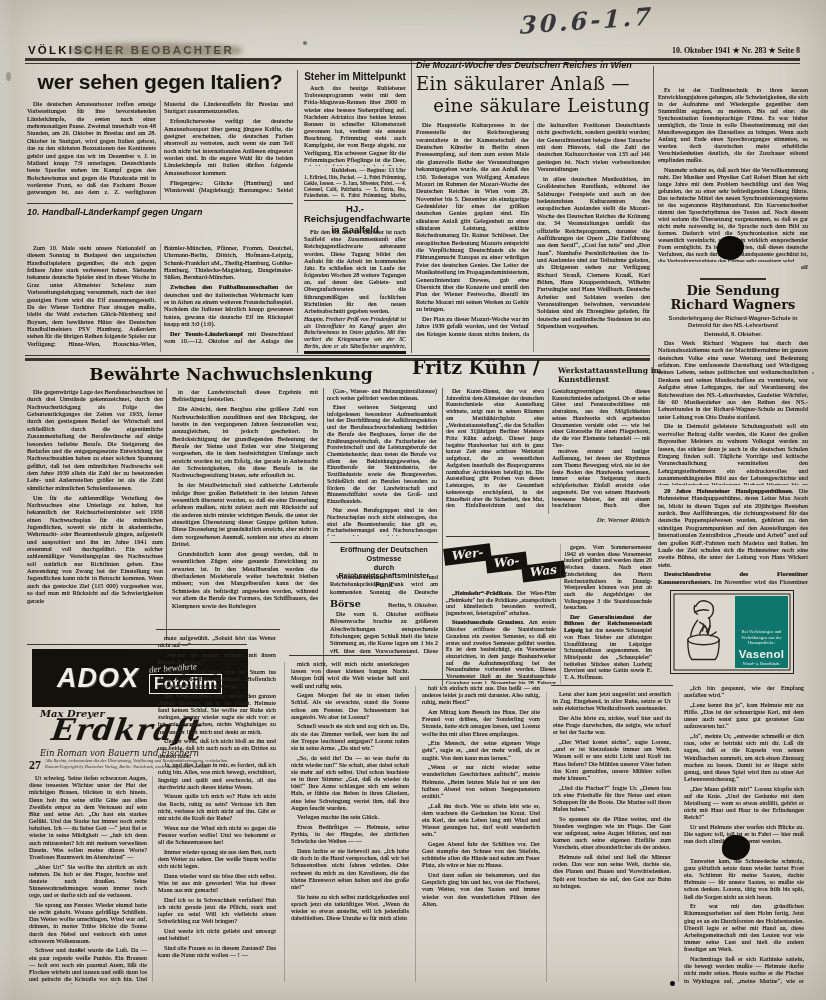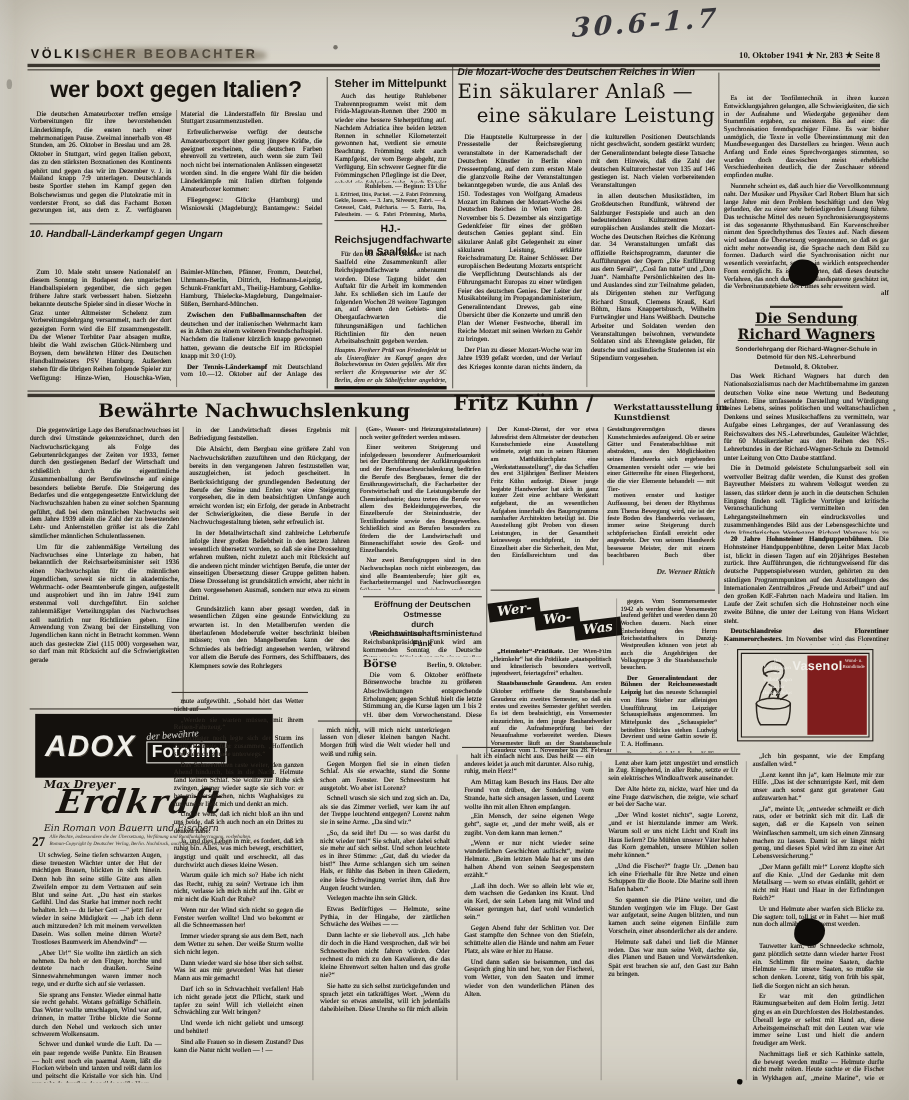--- a/index.html
+++ b/index.html
@@ -24,34 +24,34 @@
   .kicker { font-family:"Liberation Sans", sans-serif; font-weight:bold; font-style:italic; font-size:9px; color:var(--head); }
   .hrule { background:var(--rule); }
   .vrule { width:1px; background:rgba(58,53,46,.75); }
   .vrule.faint { background:rgba(70,64,56,.35); }
   .endbar { background:var(--head); height:2.5px; }
   .smudge { background:rgba(122,111,93,.6); filter:blur(2.5px); border-radius:40%; }
   .blot { background:#0e0c09; border-radius:46% 54% 52% 48%/55% 45% 58% 42%; }
   .speck { background:rgba(40,35,28,.55); border-radius:50%; }
   .handwriting { font-family:"DejaVu Serif", serif; font-style:italic; font-weight:bold;
       color:#23232b; letter-spacing:3px; transform:rotate(-4deg) skewX(-6deg); opacity:.88; }
-  .adox { background:#14110d; color:#efeee8; display:flex; align-items:center; padding:4px 8px; gap:10px;
+  .adox { background:#14110d; color:#efeee8; display:flex; align-items:center; padding:4px 24px; gap:10px;
       box-shadow:0 0 0 1px #14110d; }
   .adox .brand { font-family:"Liberation Sans", sans-serif; font-weight:900; font-size:27px; letter-spacing:1px;
       font-style:italic; text-shadow:1px 1px 0 #4a443a; }
   .adox .right { display:flex; flex-direction:column; align-items:flex-start; }
   .adox .script { font-style:italic; font-size:9px; opacity:.9; transform:rotate(-4deg); }
   .adox .product { font-family:"Liberation Sans", sans-serif; font-weight:bold; font-size:16px;
       border:1px solid #efeee8; padding:0 4px; margin-top:1px; }
   .ribbon { position:absolute; background:#16130f; color:#eeece4; font-family:"DejaVu Serif", serif;
       font-style:italic; font-weight:bold; font-size:12px; padding:1px 8px 2px; transform:rotate(-7deg); }
   .vasenol-frame { border:1.5px solid #211d17; box-shadow:inset 0 0 0 2.5px var(--paper), inset 0 0 0 3.5px #211d17;
       background:#dcd8cd; padding:5px; display:flex; }
-  .vas-right { background:#7f1d1d; color:#f0efe9; width:54px; margin-left:2px; padding:2px 2px;
-      display:flex; justify-content:flex-end; }
+  .vas-right { background:#0f766e; color:#f0efe9; width:54px; margin-left:2px; padding:2px 2px;
+      display:flex; flex-direction:column; justify-content:flex-end; }
   .vas-caption { font-size:4.6px; line-height:1.25; text-align:center; }
   .vas-brand { font-family:"Liberation Sans", sans-serif; font-weight:bold; font-size:11.5px; text-align:center;
       margin:2px 0 1px; letter-spacing:.3px; }
   .vas-product { font-size:4.3px; text-align:center; }
   .byline { font-weight:bold; font-style:italic; font-size:7px; color:var(--ink); text-align:right; }
   .obit { font-style:italic; font-size:5.8px; }
   .erd-title { font-family:"DejaVu Serif", serif; font-style:italic; font-weight:bold; font-size:30px;
       color:var(--head); transform:skewX(-8deg); letter-spacing:1px; }
   .erd-script { font-family:"DejaVu Serif", serif; font-style:italic; color:var(--head); }
 </style>
@@ -65,21 +65,21 @@
   <div class="abs" style="left:28px; top:44px; width:250px; font-family:'Liberation Sans',sans-serif; font-weight:bold; font-size:11.5px; letter-spacing:2.2px; color:var(--head);">VÖLKISCHER BEOBACHTER</div>
   <div class="abs smudge" style="left:70px; top:43px; width:172px; height:15px;"></div>
   <div class="abs" style="left:500px; top:46px; width:300px; text-align:right; font-weight:bold; font-size:8px; color:var(--head);">10. Oktober 1941 ★ Nr. 283 ★ Seite 8</div>
   <div class="abs hrule" style="left:25px; top:58px; width:775px; height:3px;"></div>
   <div class="abs hrule" style="left:25px; top:63px; width:775px; height:1px;"></div>
 
   <div class="abs vrule" style="left:297px; top:70px; height:283px;"></div>
   <div class="abs vrule" style="left:411px; top:60px; height:293px;"></div>
   <div class="abs vrule" style="left:653px; top:66px; height:474px;"></div>
 
-  <div class="abs sanshead" style="left:27px; top:70px; width:266px; font-size:21px; letter-spacing:-.2px;">wer boxt gegen Italien?</div>
+  <div class="abs sanshead" style="left:27px; top:70px; width:266px; font-size:21px; letter-spacing:-.2px;">wer sehen gegen Italien?</div>
   <div class="abs body cols2" style="left:27px; top:100px; width:266px; height:100px;">
       <p>Die deutschen Amateurboxer treffen emsige Vorbereitungen für ihre bevorstehenden Länderkämpfe, die ersten nach einer mehrmonatigen Pause. Zweimal innerhalb von 48 Stunden, am 26. Oktober in Breslau und am 28. Oktober in Stuttgart, wird gegen Italien geboxt, das zu den stärksten Boxnationen des Kontinents gehört und gegen das wir im Dezember v. J. in Mailand knapp 7:9 unterlagen. Deutschlands beste Sportler stehen im Kampf gegen den Bolschewismus und gegen die Plutokratie mit in vorderster Front, so daß das Fachamt Boxen gezwungen ist, aus dem z. Z. verfügbaren Material die Länderstaffeln für Breslau und Stuttgart zusammenzustellen.</p>
       <p>Erfreulicherweise verfügt der deutsche Amateurboxsport über genug jüngere Kräfte, die geeignet erscheinen, die deutschen Farben ehrenvoll zu vertreten, auch wenn sie zum Teil noch nicht bei internationalen Anlässen eingesetzt worden sind. In die engere Wahl für die beiden Länderkämpfe mit Italien dürften folgende Amateurboxer kommen:</p>
       <p>Fliegengew.: Glücke (Hamburg) und Wisniowski (Magdeburg); Bantamgew.: Seidel (Berlin) und Schubert (Hannover); Federgew.: Petri (Kassel) und Bogenhausen (Hannover); Leichtgew.: Nürnberg (Posen) und Jugendmeister Garz (Magdeburg); Weltergew.: Raeschke (Hamburg) und Trittschak (Hannover); Mittelgew.: K. Schmidt (Hamburg) und Kubiak (Herne); Halbschwergew.: Baumgarten (Hamburg) und Pepper (Dortmund); Schwergewicht: Krollbrecher (Hannover), Kleinholdermann (Berlin) und Weidinger (Wien).</p>
     </div>
 
   <div class="abs hrule" style="left:27px; top:203px; width:266px; height:1px;"></div>
   <div class="abs kicker" style="left:27px; top:207px; width:266px;">10. Handball-Länderkampf gegen Ungarn</div>
   <div class="abs body cols2" style="left:27px; top:244px; width:266px; height:108px;">
       <p>Zum 10. Male steht unsere Nationalelf an diesem Sonntag in Budapest den ungarischen Handballspielern gegenüber, die sich gegen frühere Jahre stark verbessert haben. Siebzehn bekannte deutsche Spieler sind in dieser Woche in Graz unter Altmeister Schelenz zum Vorbereitungslehrgang versammelt, nach der dort gezeigten Form wird die Elf zusammengestellt. Da der Wiener Torhüter Paar absagen mußte, bleibt die Wahl zwischen Glück-Nürnberg und Boysen, dem bewährten Hüter des Deutschen Handballmeisters PSV Hamburg. Außerdem stehen für die übrigen Reihen folgende Spieler zur Verfügung: Hinze-Wien, Houschka-Wien, Baimler-München, Pfänner, Fromm, Deutchel, Uhrmann-Berlin, Dittrich, Hofmann-Leipzig, Schunk-Frankfurt aM., Theilig-Hamburg, Gohlke-Hamburg, Thielecke-Magdeburg, Dangelmaier-Süßen, Bernhard-München.</p>
@@ -112,21 +112,21 @@
       <p>in allen deutschen Musikstädten, im Großdeutschen Rundfunk, während der Salzburger Festspiele und auch an den bedeutendsten Kulturzentren des europäischen Auslandes stellt die Mozart-Woche des Deutschen Reiches die Krönung dar. 34 Veranstaltungen umfaßt das offizielle Reichsprogramm, darunter die Aufführungen der Opern „Die Entführung aus dem Serail“, „Così fan tutte“ und „Don Juan“. Namhafte Persönlichkeiten des In- und Auslandes sind zur Teilnahme geladen, als Dirigenten stehen zur Verfügung Richard Strauß, Clemens Krauß, Karl Böhm, Hans Knappertsbusch, Wilhelm Furtwängler und Hans Weißbach. Deutsche Arbeiter und Soldaten werden den Veranstaltungen beiwohnen, verwundete Soldaten sind als Ehrengäste geladen, für deutsche und ausländische Studenten ist ein Stipendium vorgesehen.</p>
     </div>
 
   <div class="abs body" style="left:658px; top:86px; width:150px; height:176px; font-size:6.2px; line-height:1.13;">
       <p>Es ist der Tonfilmtechnik in ihren kurzen Entwicklungsjahren gelungen, alle Schwierigkeiten, die sich in der Aufnahme und Wiedergabe gegenüber dem Stummfilm ergaben, zu meistern. Bis auf eine: die Synchronisation fremdsprachiger Filme. Es war bisher unmöglich, die Texte in volle Übereinstimmung mit den Mundbewegungen des Darstellers zu bringen. Wenn auch Anfang und Ende eines Sprechvorganges stimmten, so wurden doch dazwischen meist erhebliche Verschiedenheiten deutlich, die der Zuschauer störend empfinden mußte.</p>
       <p>Nunmehr scheint es, daß auch hier die Vervollkommnung naht. Der Musiker und Physiker Carl Robert Blum hat sich lange Jahre mit dem Problem beschäftigt und den Weg gefunden, der zu einer sehr befriedigenden Lösung führte. Das technische Mittel des neuen Synchronisierungssystems ist das sogenannte Rhythmusband. Ein Kurvenschreiber nimmt den Sprechrhythmus des Textes auf. Nach diesem wird sodann die Übersetzung vorgenommen, so daß es gar nicht mehr notwendig ist, die Sprache nach dem Bild zu formen. Dadurch wird die Synchronisation nicht nur wesentlich vereinfacht, sondern in wirklich entsprechender Form ermöglicht. Es ist zu erwarten, daß dieses deutsche Verfahren, das noch durch 29 Auslandspatente geschützt ist, die Verbreitungsgebiete des Filmes sehr erweitern wird.</p>
     </div>
   <div class="abs" style="left:658px; top:263px; width:150px; text-align:right; font-size:6.5px; font-weight:bold; color:var(--ink);">alf</div>
 
   <div class="abs hrule" style="left:700px; top:278px; width:66px; height:1.5px;"></div>
-  <div class="abs serifhead" style="left:658px; top:284px; width:150px; font-size:13px; line-height:1.1;text-decoration:underline;"><span>Die Sendung</span><br>
+  <div class="abs serifhead" style="left:658px; top:284px; width:150px; font-size:13px; line-height:1.1;"><span>Die Sendung</span><br>
        <span>Richard Wagners</span></div>
   <div class="abs" style="left:658px; top:315px; width:150px; text-align:center; font-family:'Liberation Sans',sans-serif; font-weight:bold; font-size:5.8px; line-height:1.2; color:var(--ink);">Sonderlehrgang der Richard-Wagner-Schule in Detmold für den NS.-Lehrerbund</div>
   <div class="abs" style="left:658px; top:330px; width:150px; text-align:center; font-weight:bold; font-size:6.5px; color:var(--ink);">Detmold, 8. Oktober.</div>
   <div class="abs body" style="left:658px; top:339px; width:150px; height:146px;">
       <p>Das Werk Richard Wagners hat durch den Nationalsozialismus nach der Machtübernahme im ganzen deutschen Volke eine neue Wertung und Bedeutung erfahren. Eine umfassende Darstellung und Würdigung seines Lebens, seines politischen und weltanschaulichen Denkens und seines Musikschaffens zu vermitteln, war Aufgabe eines Lehrganges, der auf Veranlassung des Reichswalters des NS.-Lehrerbundes, Gauleiter Wächtler, für 60 Musikerzieher aus den Reihen des NS.-Lehrerbundes in der Richard-Wagner-Schule zu Detmold unter Leitung von Otto Daube stattfand.</p>
       <p>Die in Detmold geleistete Schulungsarbeit soll ein wertvoller Beitrag dafür werden, die Kunst des großen Bayreuther Meisters zu wahrem Volksgut werden zu lassen, das stärker denn je auch in die deutschen Schulen Eingang finden soll. Tägliche Vorträge und kritische Veranschaulichung vermittelten den Lehrgangsteilnehmern ein eindrucksvolles und zusammenhängendes Bild aus der Lebensgeschichte und dem künstlerischen Werdegang Richard Wagners bis zu seiner höchsten musikalischen Vollendung.</p>
     </div>
 
   <div class="abs body" style="left:658px; top:487px; width:150px; height:99px;">
       <p><b>20 Jahre Hohnsteiner Handpuppenbühnen. </b>Die Hohnsteiner Handpuppenbühne, deren Leiter Max Jacob ist, blickt in diesen Tagen auf ein 20jähriges Bestehen zurück. Ihre Aufführungen, die richtungweisend für das deutsche Puppenspielwesen wurden, gehörten zu den ständigen Programmpunkten auf den Ausstellungen des Internationalen Zentralbüros „Freude und Arbeit“ und auf den großen KdF.-Fahrten nach Madeira und Italien. Im Laufe der Zeit schufen sich die Hohnsteiner noch eine zweite Bühne, die unter der Leitung von Hans Wickert steht.</p>

